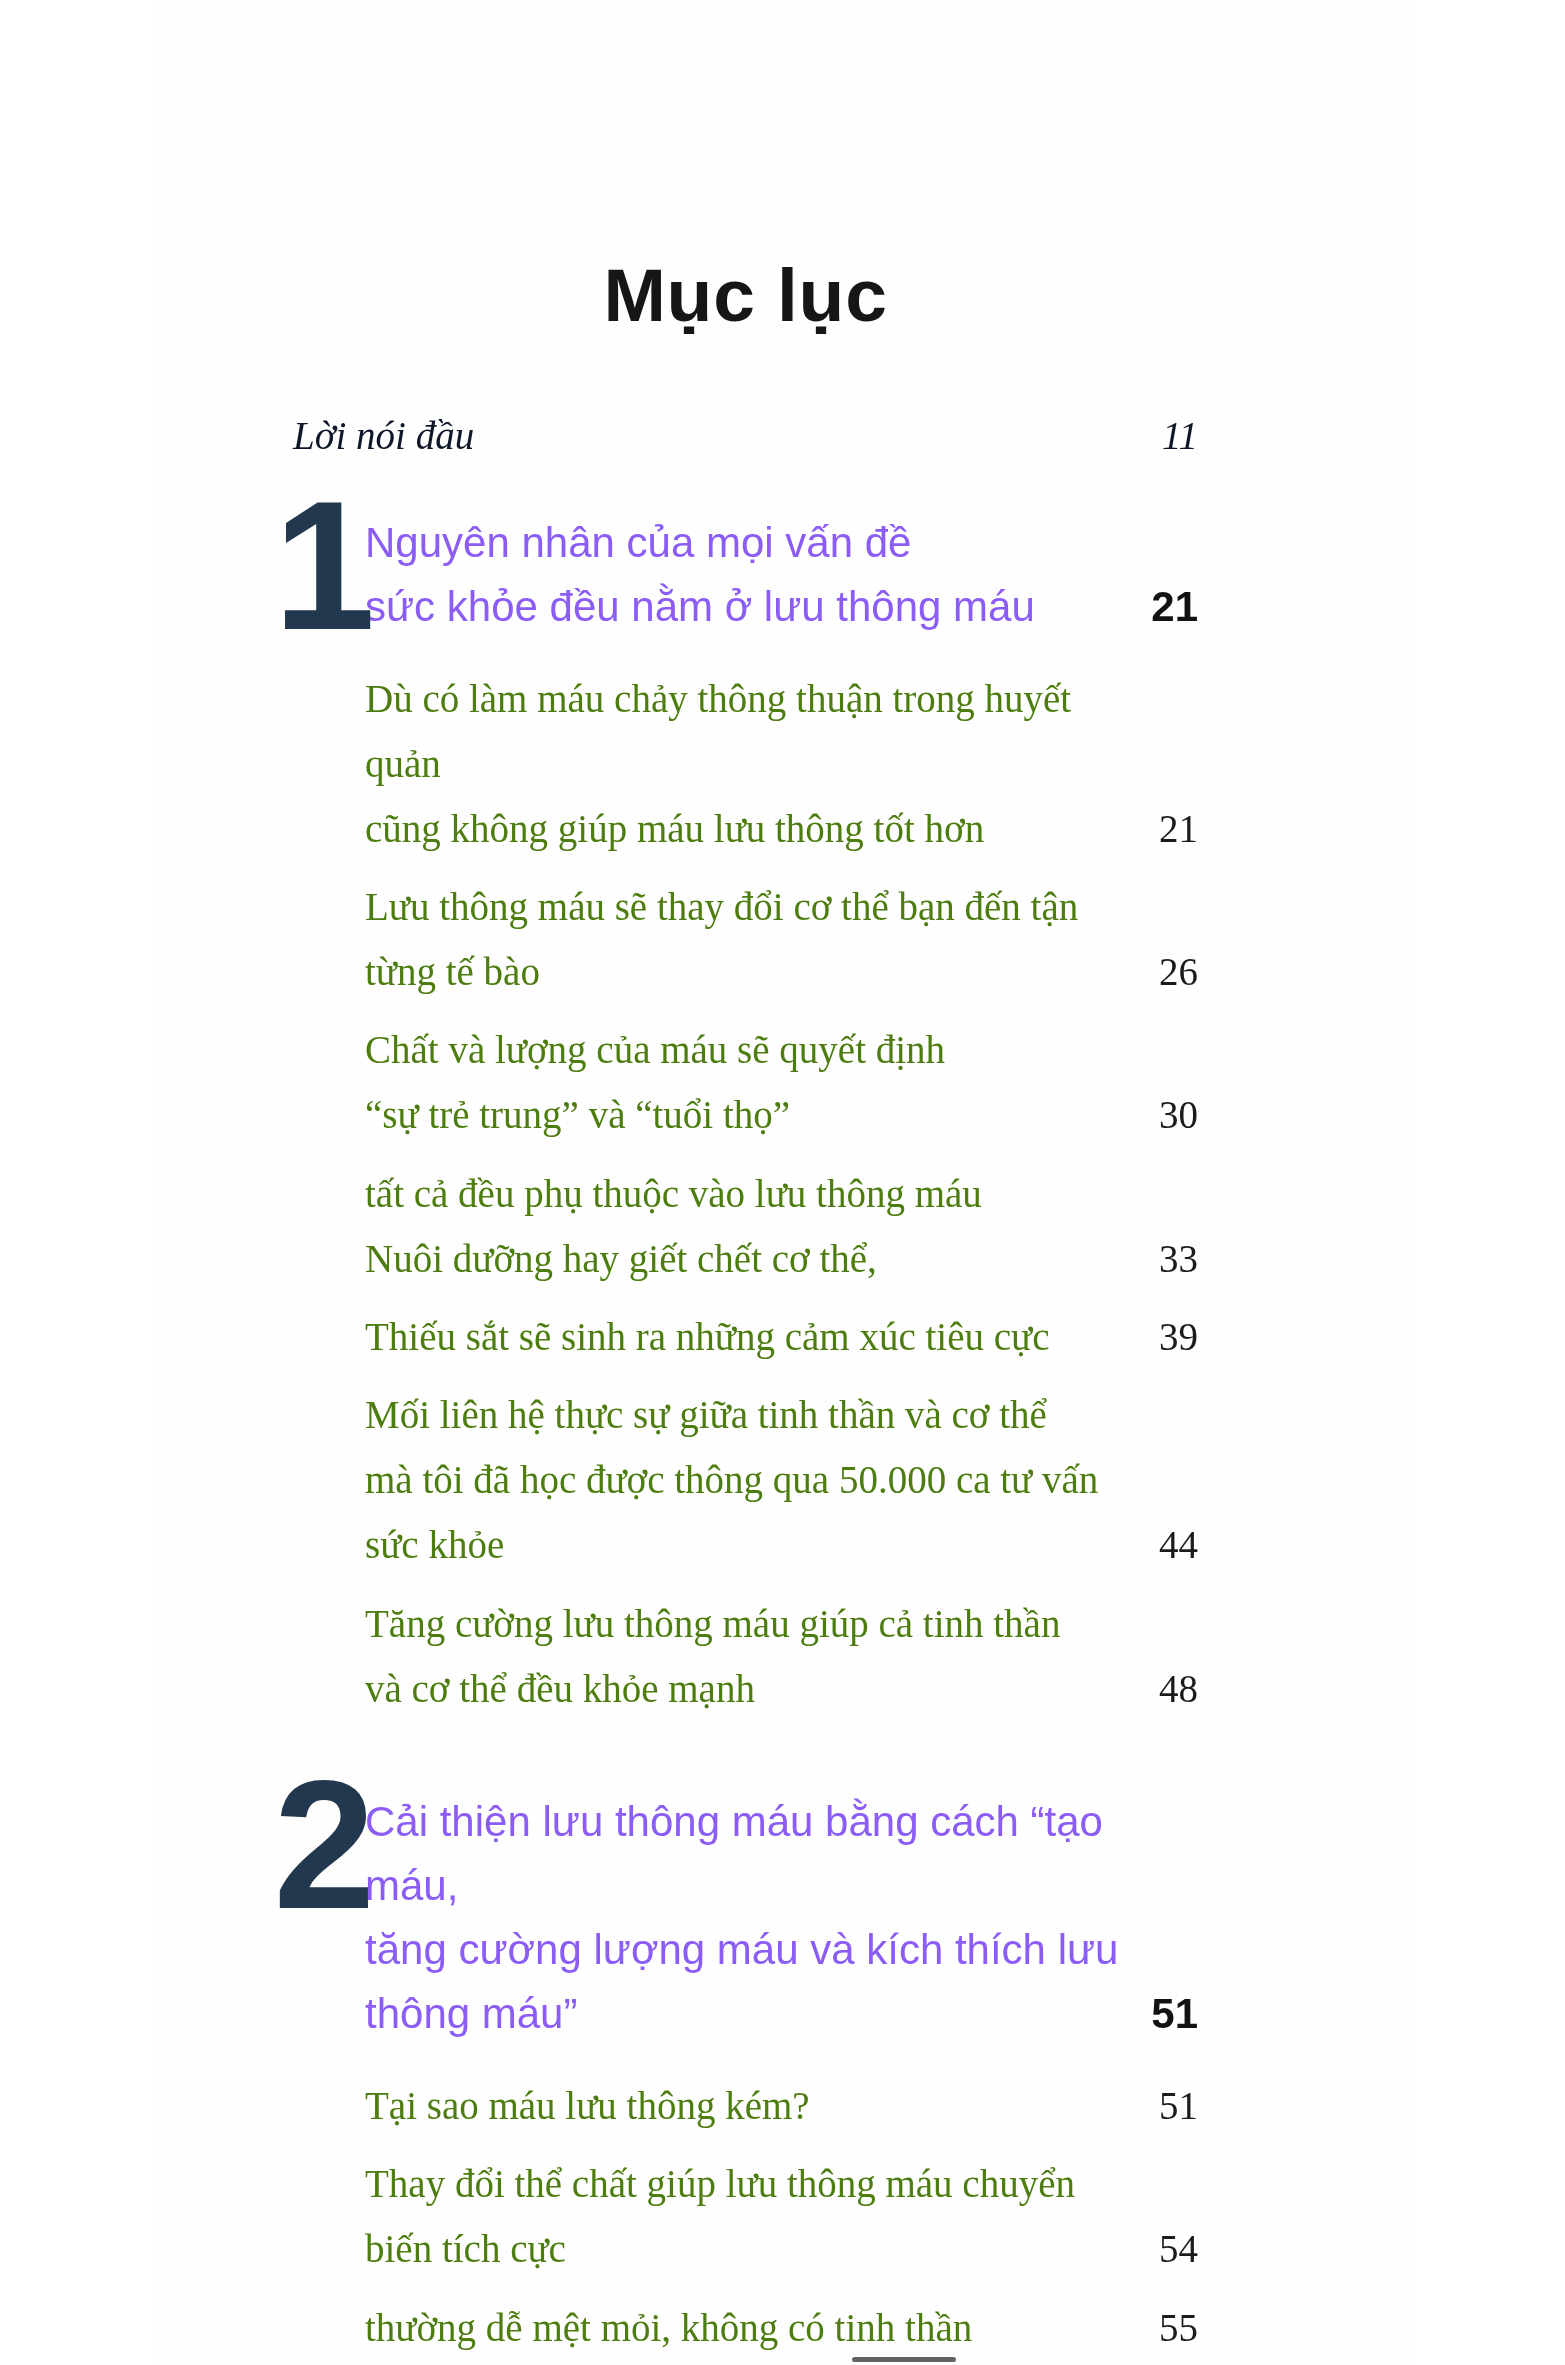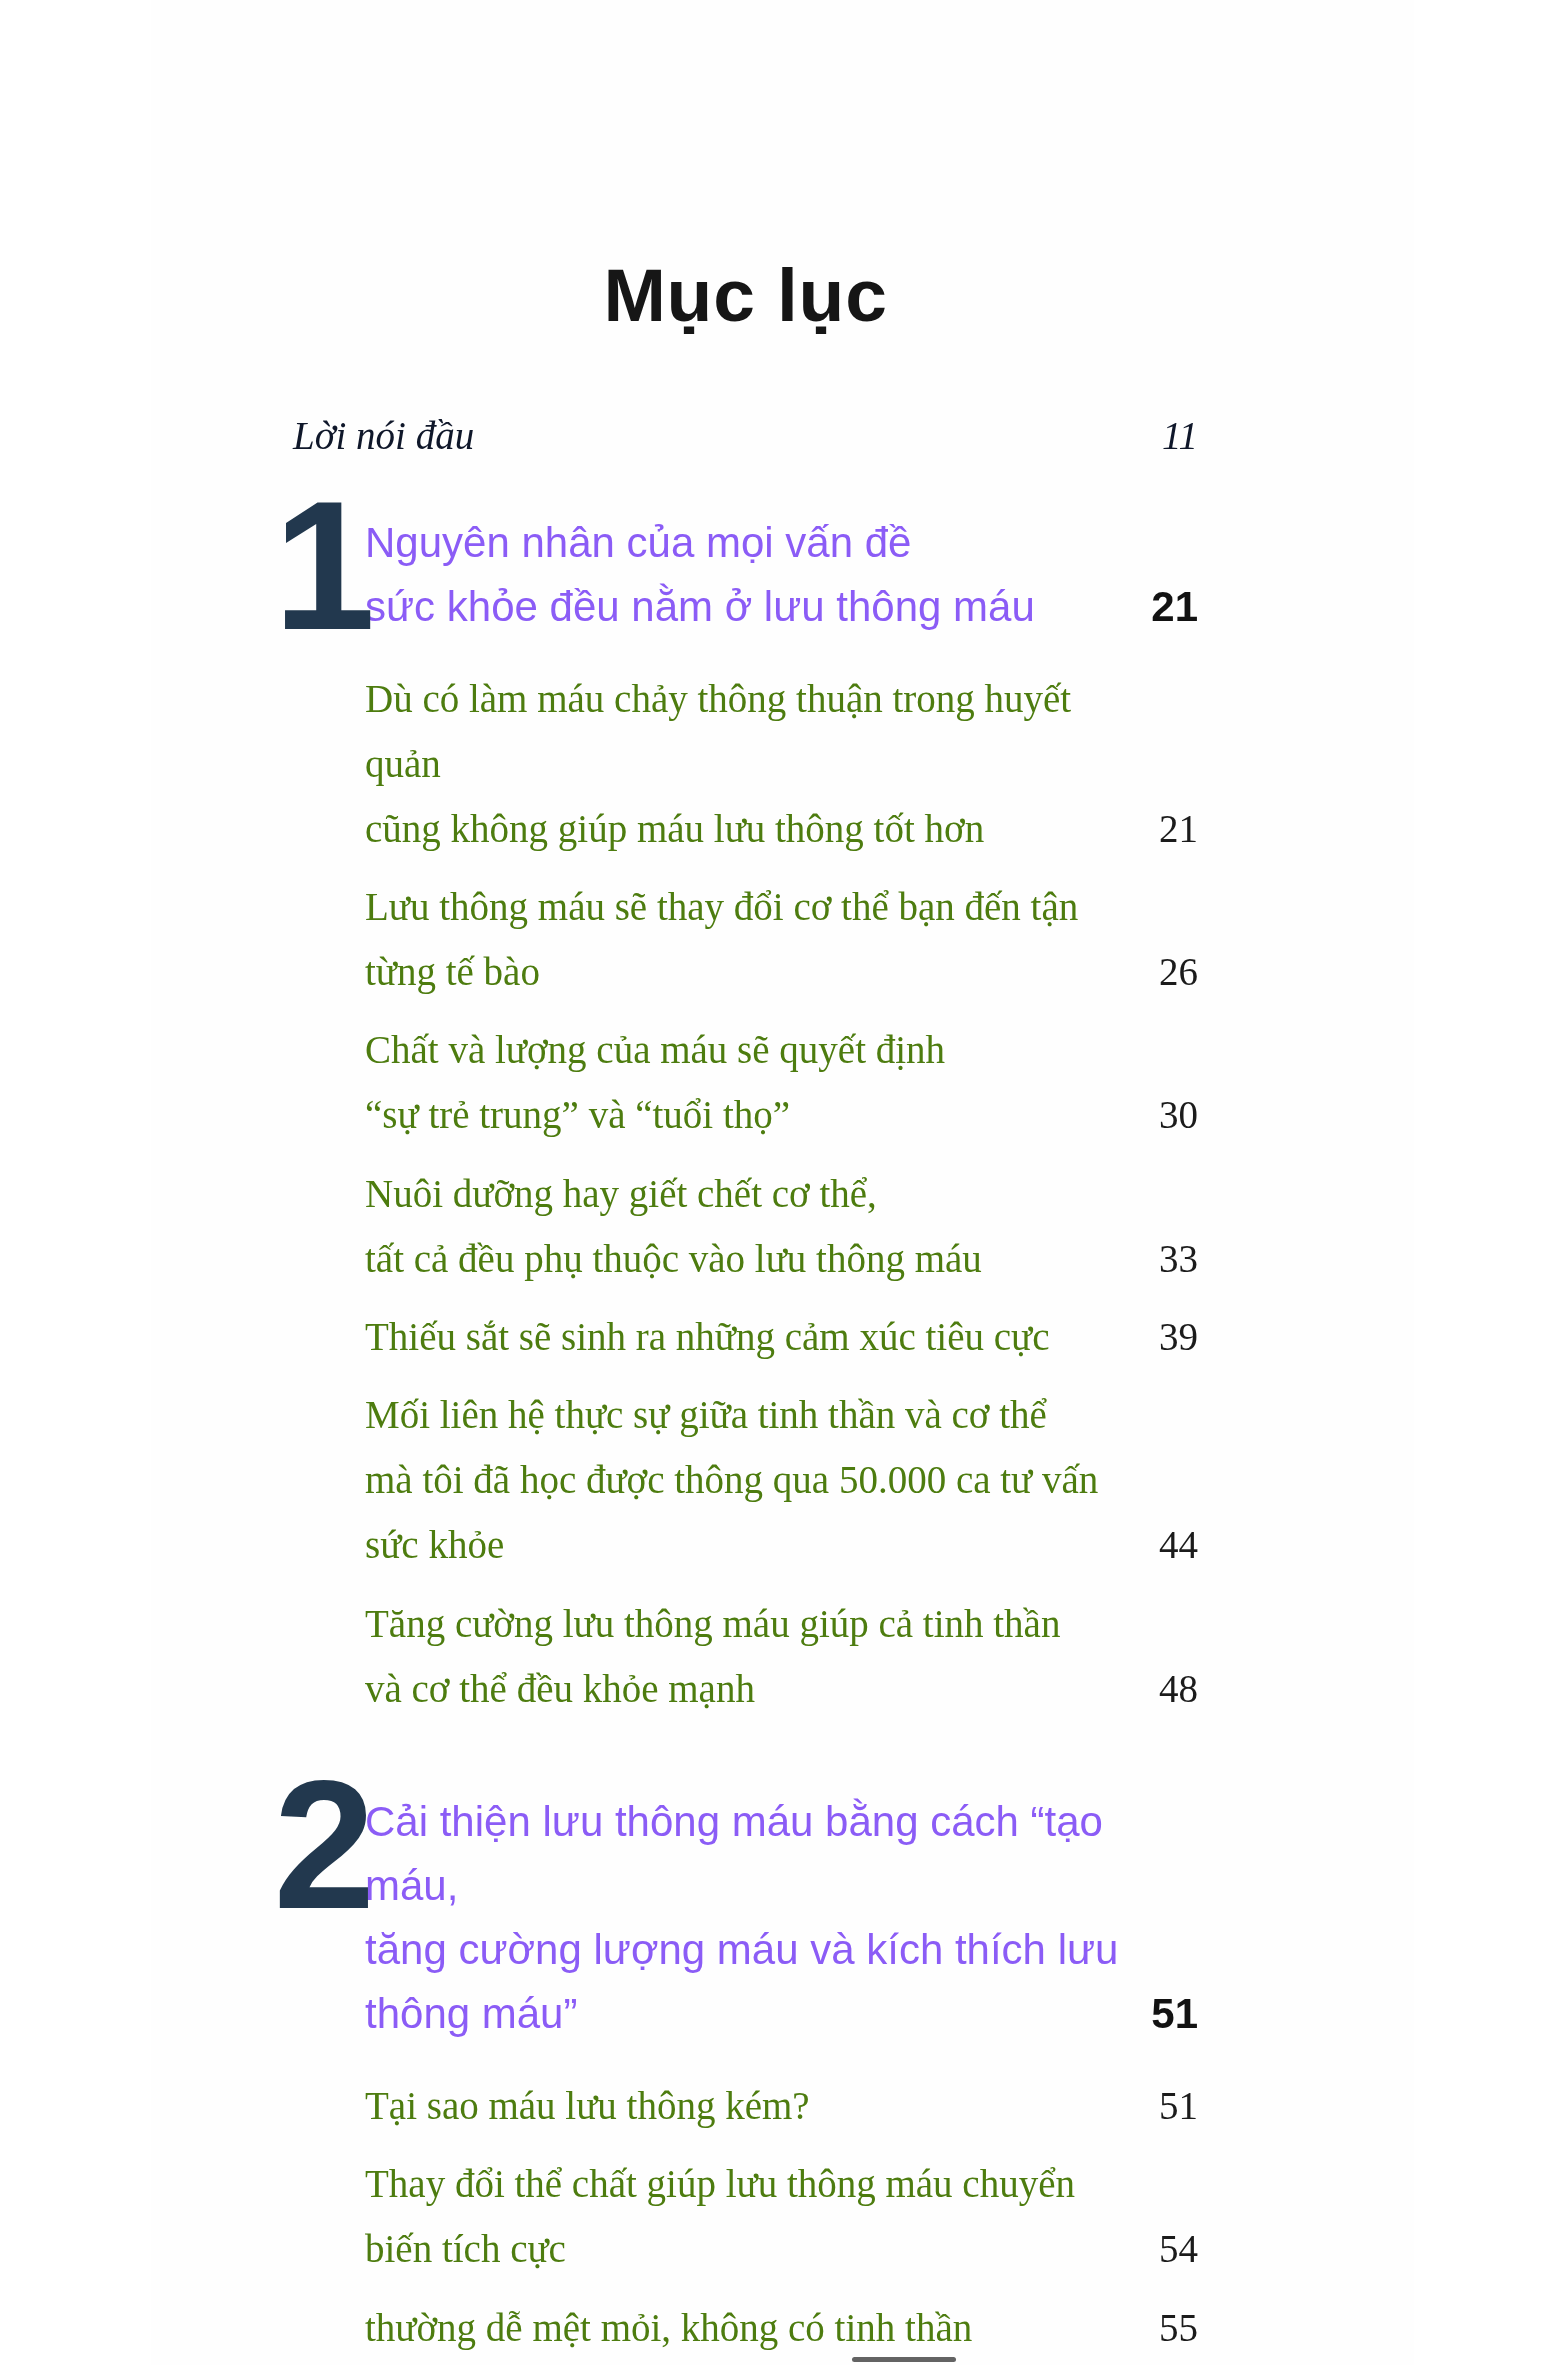--- a/index.html
+++ b/index.html
@@ -146,22 +146,22 @@
       <div class="entry">
         <div class="entry-lines">
           <div class="line">Chất và lượng của máu sẽ quyết định</div>
           <div class="line">“sự trẻ trung” và “tuổi thọ”</div>
         </div>
         <div class="entry-page">30</div>
       </div>
 
       <div class="entry">
         <div class="entry-lines">
+          <div class="line">tất cả đều phụ thuộc vào lưu thông máu</div>
           <div class="line">Nuôi dưỡng hay giết chết cơ thể,</div>
-          <div class="line">tất cả đều phụ thuộc vào lưu thông máu</div>
         </div>
         <div class="entry-page">33</div>
       </div>
 
 
       <div class="entry">
         <div class="entry-lines">
           <div class="line">Thiếu sắt sẽ sinh ra những cảm xúc tiêu cực</div>
         </div>
         <div class="entry-page">39</div>

